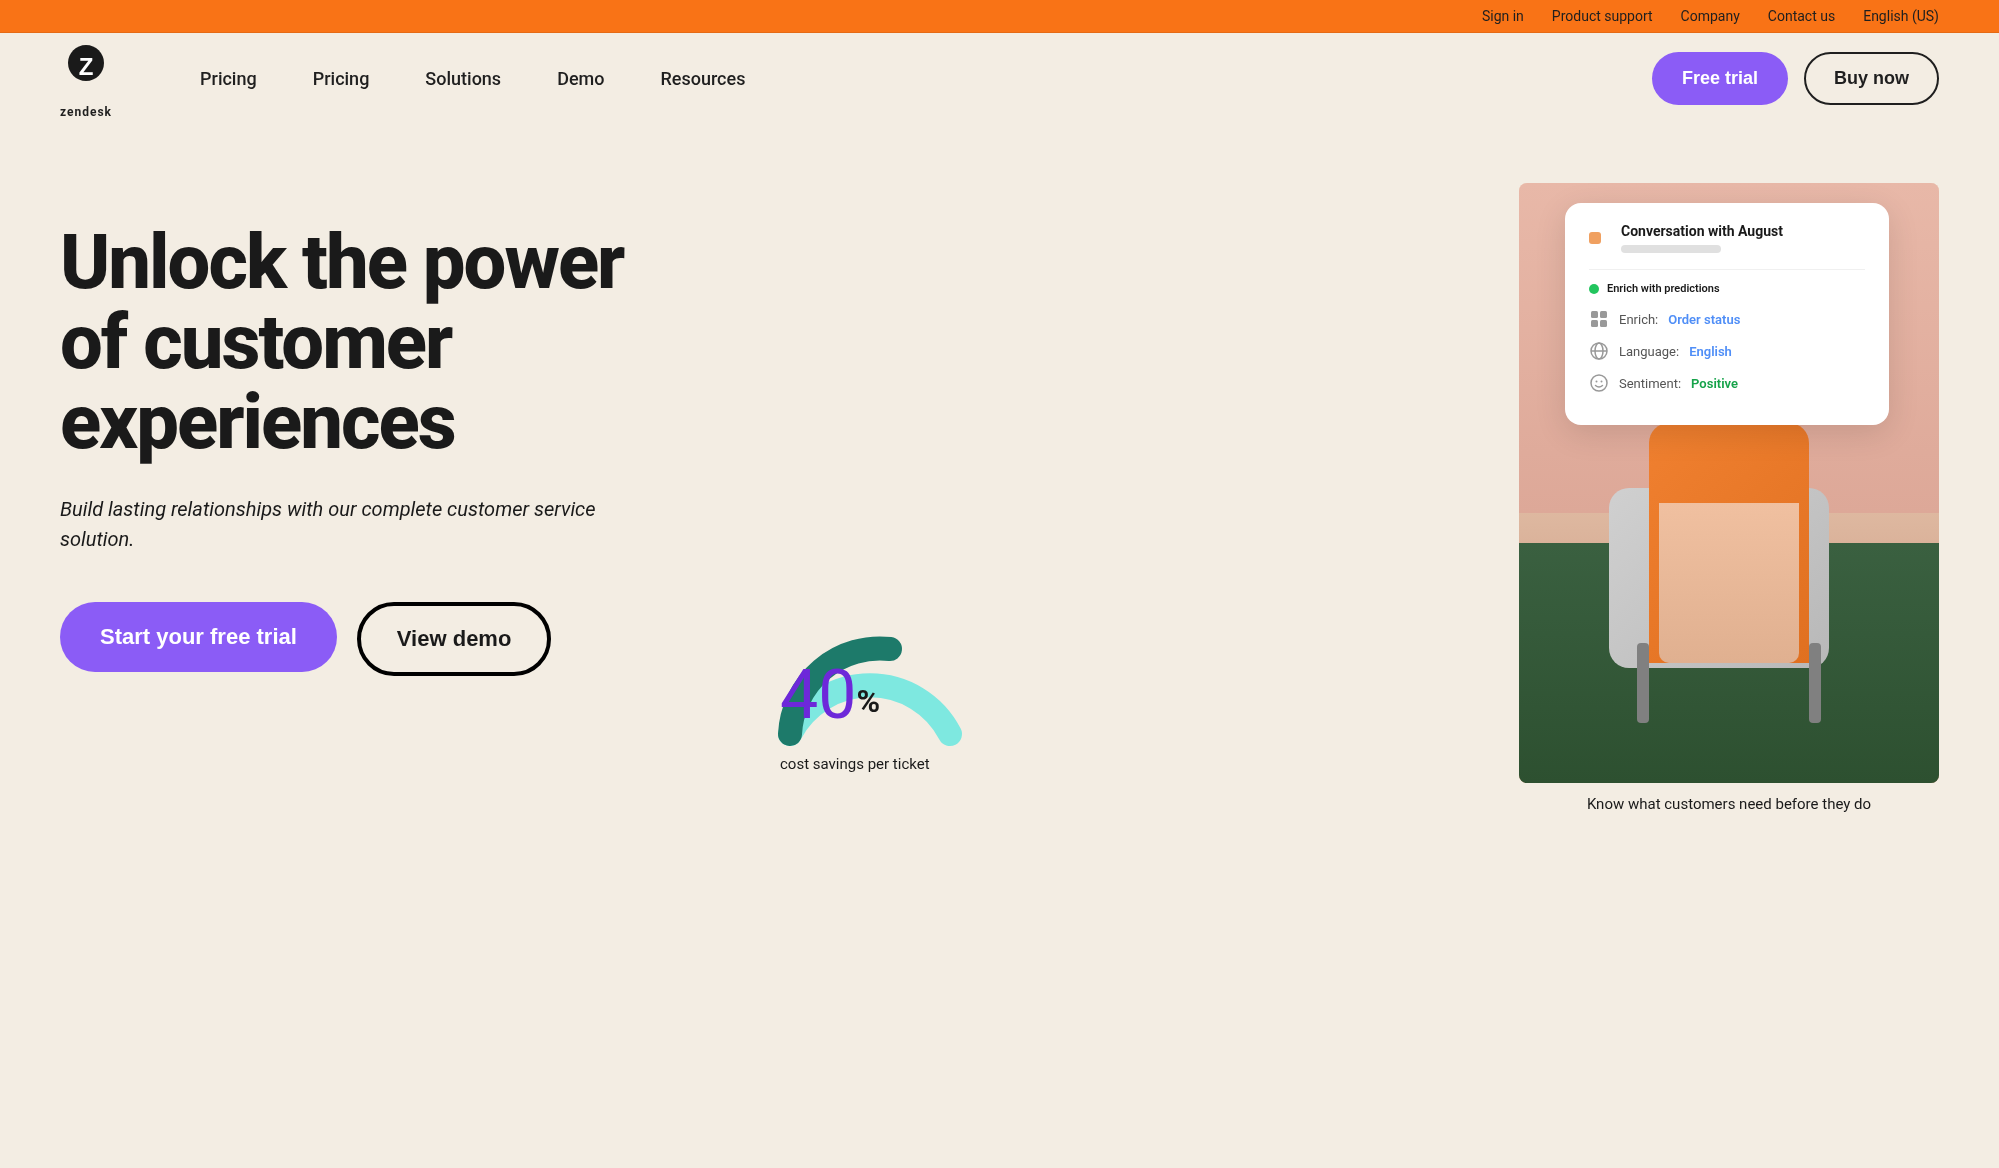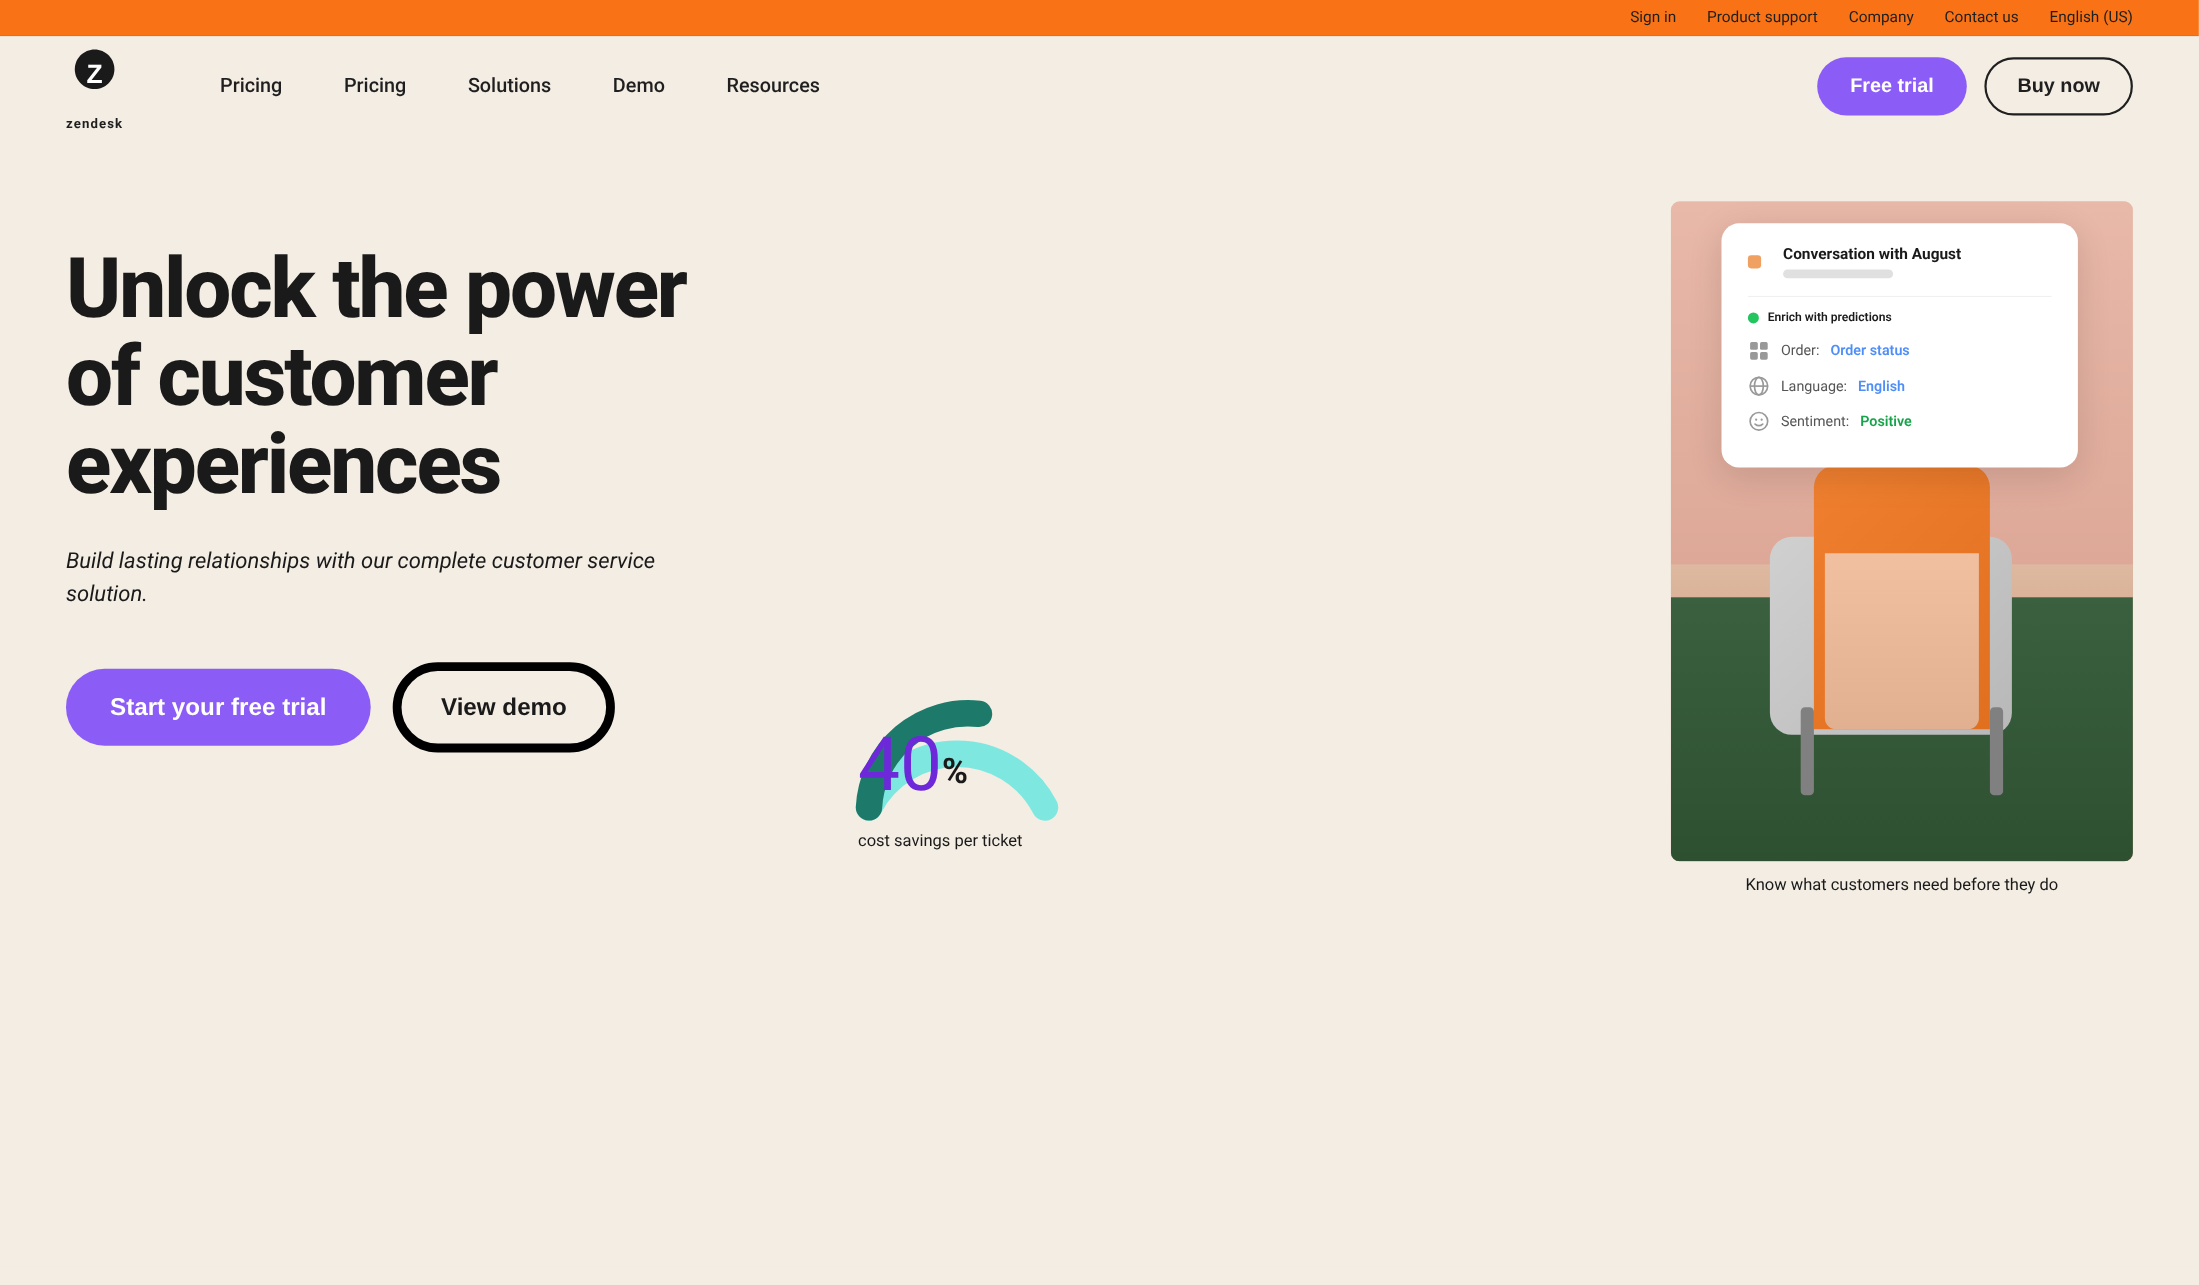--- a/index.html
+++ b/index.html
@@ -140,38 +140,38 @@
       color: #1a1a1a;
       line-height: 1.5;
       margin-bottom: 48px;
       max-width: 540px;
       font-style: italic;
     }
 
     .hero-buttons {
       display: flex;
       gap: 20px;
-      align-items: center;
+      align-items: flex-start;
     }
 
     .btn-start-trial {
       background-color: #8b5cf6;
       color: white;
       border: none;
       border-radius: 50px;
       padding: 22px 40px;
       font-size: 22px;
       font-weight: 700;
       cursor: pointer;
     }
 
     .btn-view-demo {
       background-color: transparent;
       color: #1a1a1a;
-      border: 8px solid #000000;
+      border: 4px solid #000000;
       border-radius: 50px;
       padding: 20px 36px;
       font-size: 22px;
       font-weight: 600;
       cursor: pointer;
     }
 
     
     .hero-right {
       flex: 1;
@@ -430,21 +430,21 @@
         <span>Enrich with predictions</span>
       </div>
 
       <div class="card-row">
         <svg class="card-row-icon" viewBox="0 0 20 20" fill="none">
           <rect x="2" y="2" width="7" height="7" rx="1.5" fill="#999"></rect>
           <rect x="11" y="2" width="7" height="7" rx="1.5" fill="#999"></rect>
           <rect x="2" y="11" width="7" height="7" rx="1.5" fill="#999"></rect>
           <rect x="11" y="11" width="7" height="7" rx="1.5" fill="#999"></rect>
         </svg>
-        <span class="card-row-label">Order:</span>
+        <span class="card-row-label">Enrich:</span>
         <span class="card-row-value value-blue">Order status</span>
       </div>
 
       <div class="card-row">
         <svg class="card-row-icon" viewBox="0 0 20 20" fill="none">
           <circle cx="10" cy="10" r="8" stroke="#999" stroke-width="1.5"></circle>
           <ellipse cx="10" cy="10" rx="4" ry="8" stroke="#999" stroke-width="1.5"></ellipse>
           <line x1="2" y1="10" x2="18" y2="10" stroke="#999" stroke-width="1.5"></line>
         </svg>
         <span class="card-row-label">Language:</span>

